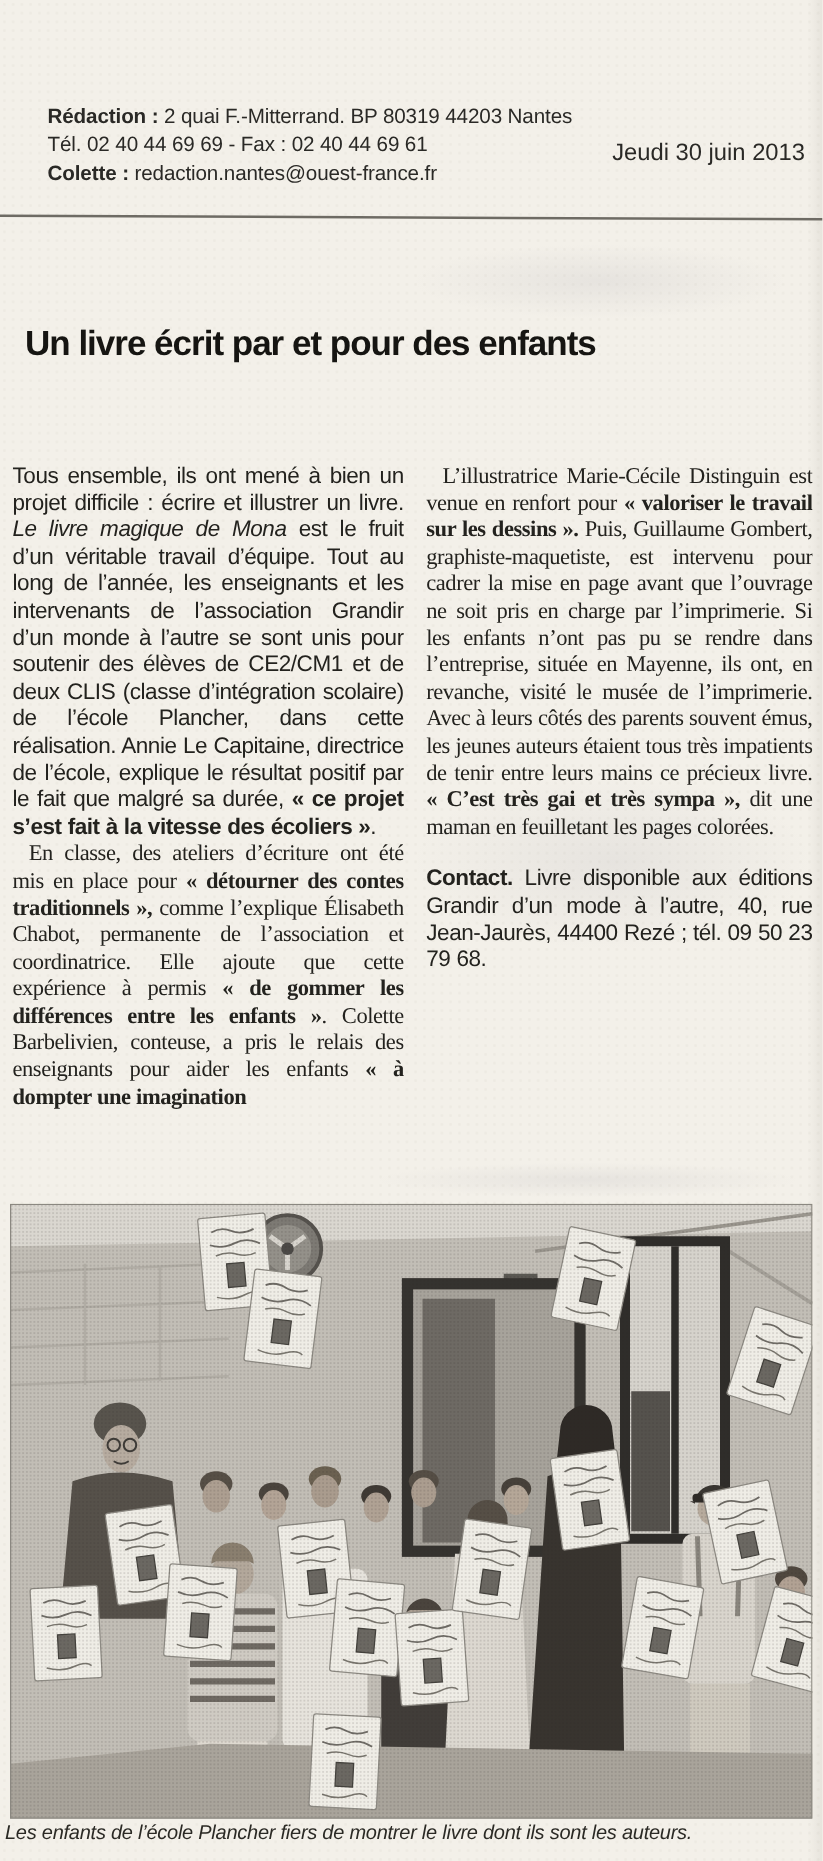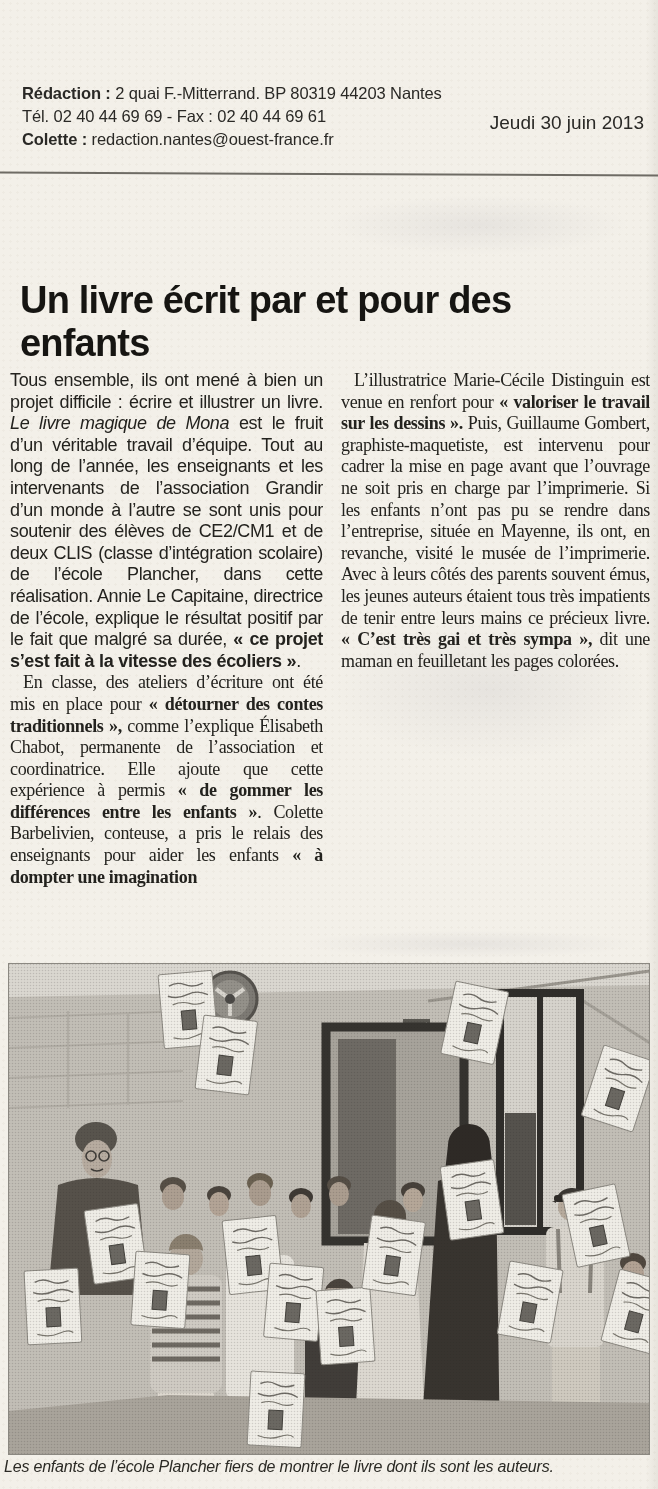--- a/index.html
+++ b/index.html
@@ -10,30 +10,30 @@
     background-size:7px 7px;
     font-family:"Liberation Sans", sans-serif;
     color:#21201c;
     -webkit-font-smoothing:antialiased;
   }
   .page{position:absolute;inset:0;}
   
   .scan-edge{position:absolute;top:0;right:0;width:12px;height:100%;
     background:linear-gradient(to right, rgba(0,0,0,0) , rgba(90,85,75,0.08));}
   
-  .masthead{position:absolute;left:22px;top:82px;width:430px;
+  .masthead{position:absolute;left:38px;top:82px;width:430px;
     font-size:16.5px;line-height:23px;color:#2a2926;letter-spacing:-0.1px;}
   .masthead .b{font-weight:bold;}
   .dateline{position:absolute;right:14px;top:112px;width:240px;text-align:right;
     font-size:19px;line-height:22px;color:#2a2926;}
   .rule{position:absolute;left:0;top:173px;width:658px;height:2px;background:#6e6b64;
     transform:rotate(0.25deg);}
   
-  .headline{position:absolute;left:20px;top:254px;width:630px;
-    font-size:38px;font-weight:bold;letter-spacing:-0.8px;color:#161512;}
+  .headline{position:absolute;left:20px;top:240px;width:630px;
+    font-size:28px;font-weight:bold;letter-spacing:-0.8px;color:#161512;}
   .standfirst{position:absolute;left:20px;top:300px;width:625px;
     font-size:21.5px;line-height:27px;color:#262521;letter-spacing:-0.2px;}
   
   .columns{position:absolute;left:10px;top:370px;width:640px;height:588px;overflow:hidden;}
   .col{position:absolute;top:0;height:588px;overflow:hidden;}
   .col.left{left:0;width:313px;}
   .col.right{left:331px;width:309px;}
   .body-p{margin:0;font-size:18px;line-height:21.6px;text-align:justify;
     letter-spacing:-0.35px;word-spacing:0.2px;color:#23221e;}
   .body-p.indent{text-indent:13px;font-family:Liberation Serif, serif;}
@@ -74,20 +74,21 @@
 
   <h1 class="headline">Un livre écrit par et pour des enfants</h1>
 
   <div class="columns">
     <div class="col left">
         <p class="body-p"><span>Tous ensemble, ils ont mené à bien un projet difficile : écrire et illustrer un livre. </span><span class="i">Le livre magique de Mona</span><span> est le fruit d’un véritable travail d’équipe. Tout au long de l’année, les enseignants et les intervenants de l’association Grandir d’un monde à l’autre se sont unis pour soutenir des élèves de CE2/CM1 et de deux CLIS (classe d’intégration scolaire) de l’école Plancher, dans cette réalisation. Annie Le Capitaine, directrice de l’école, explique le résultat positif par le fait que malgré sa durée, </span><span class="b">« ce projet s’est fait à la vitesse des écoliers »</span><span>.</span></p>
         <p class="body-p indent"><span>En classe, des ateliers d’écriture ont été mis en place pour </span><span class="b">« détourner des contes traditionnels »,</span><span> comme l’explique Élisabeth Chabot, permanente de l’association et coordinatrice. Elle ajoute que cette expérience à permis </span><span class="b">« de gommer les différences entre les enfants »</span><span>. Colette Barbelivien, conteuse, a pris le relais des enseignants pour aider les enfants </span><span class="b">« à dompter une imagination</span></p>
       </div>
     <div class="col right">
         <p class="body-p indent"><span>L’illustratrice Marie-Cécile Distinguin est venue en renfort pour </span><span class="b">« valoriser le travail sur les dessins ».</span><span> Puis, Guillaume Gombert, graphiste-maquetiste, est intervenu pour cadrer la mise en page avant que l’ouvrage ne soit pris en charge par l’imprimerie. Si les enfants n’ont pas pu se rendre dans l’entreprise, située en Mayenne, ils ont, en revanche, visité le musée de l’imprimerie. Avec à leurs côtés des parents souvent émus, les jeunes auteurs étaient tous très impatients de tenir entre leurs mains ce précieux livre. </span><span class="b">« C’est très gai et très sympa »,</span><span> dit une maman en feuilletant les pages colorées.</span></p>
+        <p class="body-p gap"><span class="b">Contact.</span><span> Livre disponible aux éditions Grandir d’un mode à l’autre, 40, rue Jean-Jaurès, 44400 Rezé ; tél. 09 50 23 79 68.</span></p>
       </div>
   </div>
 
   <div class="photo-wrap">
     <svg width="642" height="492" viewBox="0 0 642 492" xmlns="http://www.w3.org/2000/svg">
       <defs>
         <pattern id="halftone" width="3" height="3" patternUnits="userSpaceOnUse">
           <circle cx="1.5" cy="1.5" r="0.75" fill="rgba(35,33,30,0.16)"></circle>
         </pattern>
         <g id="cover">

